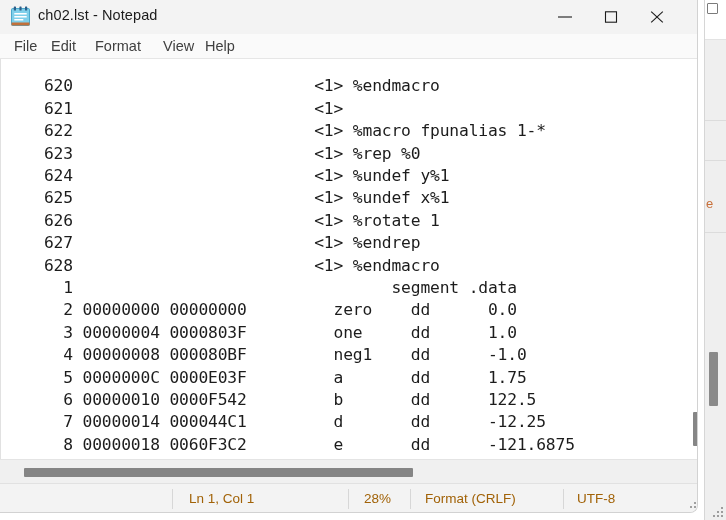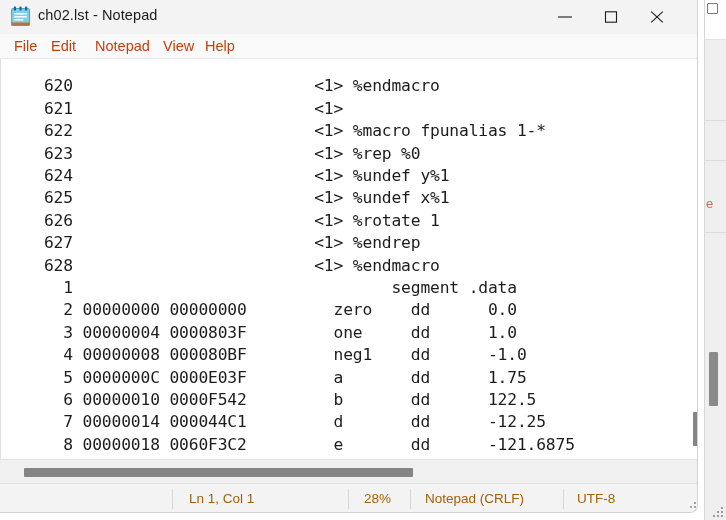--- a/index.html
+++ b/index.html
@@ -95,21 +95,21 @@
 
   
   #menubar {
     position: absolute; left: 0; top: 34px;
     width: 706px; height: 25px;
     background: #fafafa;
     border-bottom: 1px solid #e6e6e6;
   }
   .menu-item {
     position: absolute; top: 3px;
-    font-size: 14.5px; color: #c2410c;
+    font-size: 14.5px; color: #404040;
     padding: 1px 5px;
     white-space: nowrap; cursor: default;
   }
   #menu-file   { left: 9px; }
   #menu-edit   { left: 46px; }
   #menu-format { left: 90px; }
   #menu-view   { left: 158px; }
   #menu-help   { left: 200px; }
 
   
@@ -238,21 +238,21 @@
       <svg width="16" height="12" viewBox="0 0 16 12">
         <line x1="2.2" y1="0.6" x2="13.8" y2="11.4" stroke="#1b1b1b" stroke-width="1.1"></line>
         <line x1="13.8" y1="0.6" x2="2.2" y2="11.4" stroke="#1b1b1b" stroke-width="1.1"></line>
       </svg>
     </div>
   </div>
 
   <div id="menubar">
     <div class="menu-item" id="menu-file">File</div>
     <div class="menu-item" id="menu-edit">Edit</div>
-    <div class="menu-item" id="menu-format">Notepad</div>
+    <div class="menu-item" id="menu-format">Format</div>
     <div class="menu-item" id="menu-view">View</div>
     <div class="menu-item" id="menu-help">Help</div>
   </div>
 
   <div id="editor-wrap">
     <pre id="editor-text">   620                         &lt;1&gt; %endmacro
    621                         &lt;1&gt;
    622                         &lt;1&gt; %macro fpunalias 1-*
    623                         &lt;1&gt; %rep %0
    624                         &lt;1&gt; %undef y%1
@@ -277,21 +277,21 @@
     <div id="hscroll-thumb"></div>
   </div>
 
   <div id="statusbar">
     <div class="status-sep" id="sep-1"></div>
     <div class="status-sep" id="sep-2"></div>
     <div class="status-sep" id="sep-3"></div>
     <div class="status-sep" id="sep-4"></div>
     <div class="status-item" id="status-lncol">Ln 1, Col 1</div>
     <div class="status-item" id="status-zoom">28%</div>
-    <div class="status-item" id="status-eol">Notepad (CRLF)</div>
+    <div class="status-item" id="status-eol">Format (CRLF)</div>
     <div class="status-item" id="status-encoding">UTF-8</div>
     <div id="resize-grip">
       <i style="left:0px;top:9px;"></i>
         <i style="left:4px;top:9px;"></i>
         <i style="left:8px;top:9px;"></i>
       <i style="left:4px;top:5px;"></i>
         <i style="left:8px;top:5px;"></i>
         <i style="left:8px;top:1px;"></i>
     </div>
   </div>

